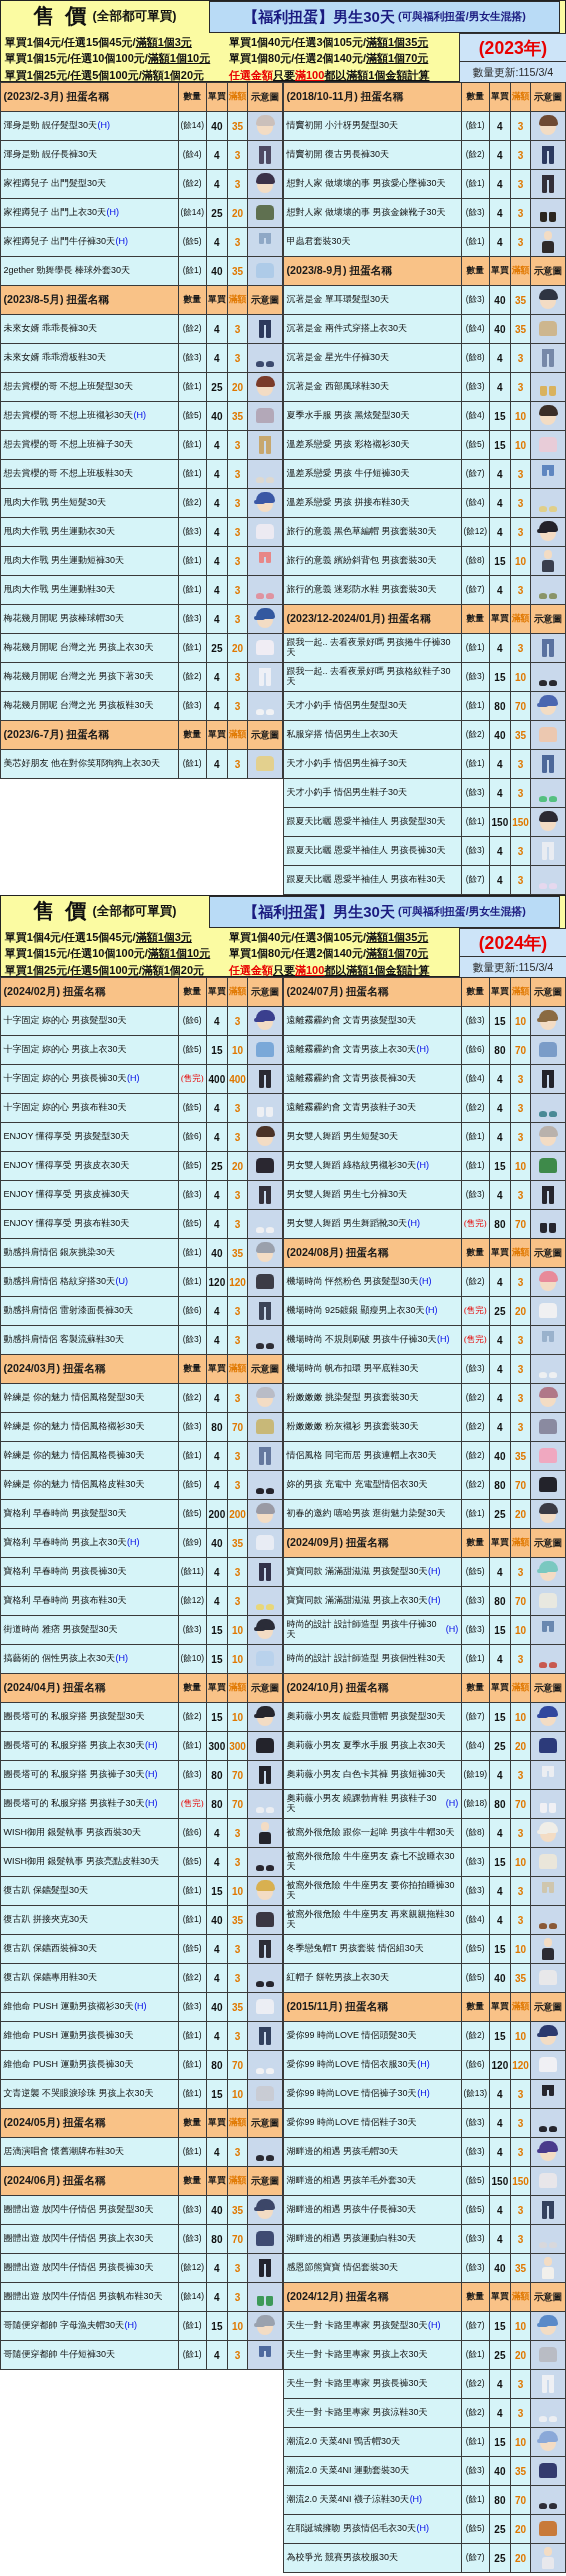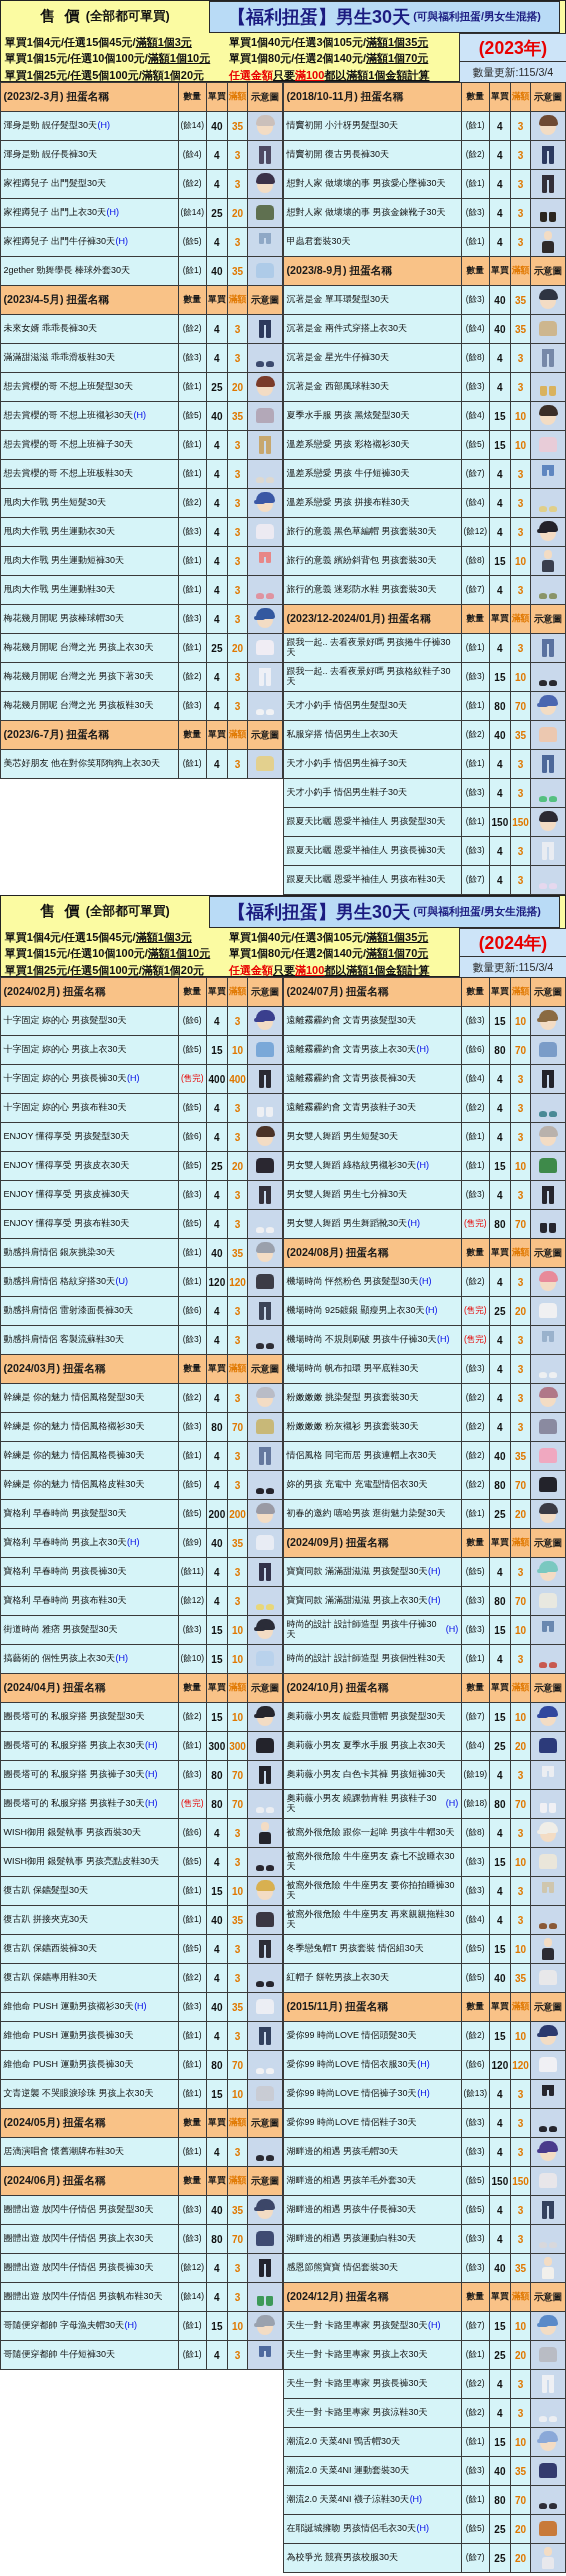--- a/index.html
+++ b/index.html
@@ -1,45 +1,45 @@
 <!DOCTYPE html>
 <html style="font-size:10px"><head>
 <meta charset="utf-8">
 <style>
   html,body{margin:0;padding:0;background:#ffffff;}
   body{width:566px;height:2576px;overflow:hidden;font-family:"Liberation Sans","DejaVu Sans",sans-serif;position:relative;}
   *{box-sizing:border-box;}
   
   .band{position:relative;width:566px;height:82px;background:#fbfba2;border:0.6px solid #222;}
   .band-lt{position:absolute;left:0;top:0;width:208px;height:30px;display:flex;align-items:center;justify-content:center;gap:3.8px;color:#111;font-weight:bold;}
-  .band-lt .big{font-size:15px;letter-spacing:2.5px;text-align:right;}
+  .band-lt .big{font-size:21px;letter-spacing:2.5px;text-align:right;}
   .band-lt .small{font-size:12.6px;}
   .band-rt{position:absolute;left:208px;top:0;width:351px;height:32px;background:#b9dbf6;border:1.3px solid #2a2a2a;display:flex;align-items:center;justify-content:center;gap:3.1px;color:#1b1b80;font-weight:bold;}
-  .band-rt .big{font-size:18px;}
+  .band-rt .big{font-size:15px;}
   .band-rt .small{font-size:10.7px;}
   .plines{position:absolute;top:33px;font-weight:bold;font-size:11px;color:#111;line-height:16.4px;white-space:nowrap;}
   .pl-left{left:3.8px;width:220px;}
   .pl-right{left:228px;width:229px;}
   .plines .u{text-decoration:underline;}
   .plines .r{color:#e80000;}
   .band-info{position:absolute;left:458px;top:32px;width:108px;height:50px;background:#cde4f8;border:0.6px solid #333;}
   .band-info .yr{height:28px;display:flex;align-items:center;justify-content:center;color:#e80000;font-size:17.6px;font-weight:bold;border-bottom:0.6px solid #333;}
   .band-info .upd{height:21px;display:flex;align-items:center;justify-content:center;font-size:10.7px;color:#2a2a2a;}
   
   .cols{display:flex;align-items:flex-start;}
   .panel{width:283px;border-top:0.6px solid #3a3a3a;}
   .row{display:flex;height:29px;border-left:0.6px solid #3a3a3a;border-bottom:0.6px solid #3a3a3a;background:#d6f4f8;}
   .cell{border-right:0.6px solid #3a3a3a;display:flex;align-items:center;justify-content:center;overflow:hidden;}
   .c-name{width:178px;justify-content:flex-start;padding:0 2.5px;font-size:9px;color:#101010;line-height:1.1;text-align:left;}
   .c-qty{width:28px;font-size:8.5px;color:#101010;}
   .c-buy{width:21.4px;font-size:10px;font-weight:bold;color:#101010;}
   .c-full{width:20px;font-size:10px;font-weight:bold;color:#e07800;}
   .c-img{width:35px;background:#c9d9ec;}
   .tag{color:#0008e8;margin-left:0.6px;}
-  .sold{color:#e80000;}
+  .sold{color:#e80000;font-family:Liberation Serif, serif;}
   .row.hd{background:#f9c287;}
   .row.hd .cell{font-weight:bold;color:#1a1a1a;}
   .row.hd .c-name{font-size:10.7px;}
   .row.hd .c-qty{font-size:8.8px;}
   .row.hd .c-buy{font-size:8.8px;font-weight:bold;}
   .row.hd .c-full{font-size:8.8px;color:#e07800;}
   .row.hd .c-img{background:#f9c287;font-size:9.4px;}
   
   .ic{position:relative;width:24px;height:26.4px;}
   .ic .head{position:absolute;left:3.8px;top:5.7px;width:16.4px;height:16.4px;border-radius:50%;background:#f3dcc4;}
@@ -161,41 +161,41 @@
             <div class="cell c-qty">(餘1)</div>
             <div class="cell c-buy">40</div>
             <div class="cell c-full">35</div>
             <div class="cell c-img">
               <div class="ic" style="--c: #aecbe8;">
                 <div class="torso"></div>
               </div>
             </div>
           </div>
           <div class="row hd">
-            <div class="cell c-name">(2023/4-5月) 扭蛋名稱</div>
+            <div class="cell c-name">(2023/8-5月) 扭蛋名稱</div>
             <div class="cell c-qty">數量</div>
             <div class="cell c-buy">單買</div>
             <div class="cell c-full">滿額</div>
             <div class="cell c-img">示意圖</div>
           </div>
           <div class="row">
             <div class="cell c-name">未來女婿 乖乖長褲30天</div>
             <div class="cell c-qty">(餘2)</div>
             <div class="cell c-buy">4</div>
             <div class="cell c-full">3</div>
             <div class="cell c-img">
               <div class="ic" style="--c: #2e3a5c;">
                 <div class="waist"></div>
                 <div class="legL"></div>
                 <div class="legR"></div>
               </div>
             </div>
           </div>
           <div class="row">
-            <div class="cell c-name">滿滿甜滋滋 乖乖滑板鞋30天</div>
+            <div class="cell c-name">未來女婿 乖乖滑板鞋30天</div>
             <div class="cell c-qty">(餘3)</div>
             <div class="cell c-buy">4</div>
             <div class="cell c-full">3</div>
             <div class="cell c-img">
               <div class="ic" style="--c: #3c4a6e;">
                 <div class="shoeL"></div>
                 <div class="shoeR"></div>
               </div>
             </div>
           </div>

